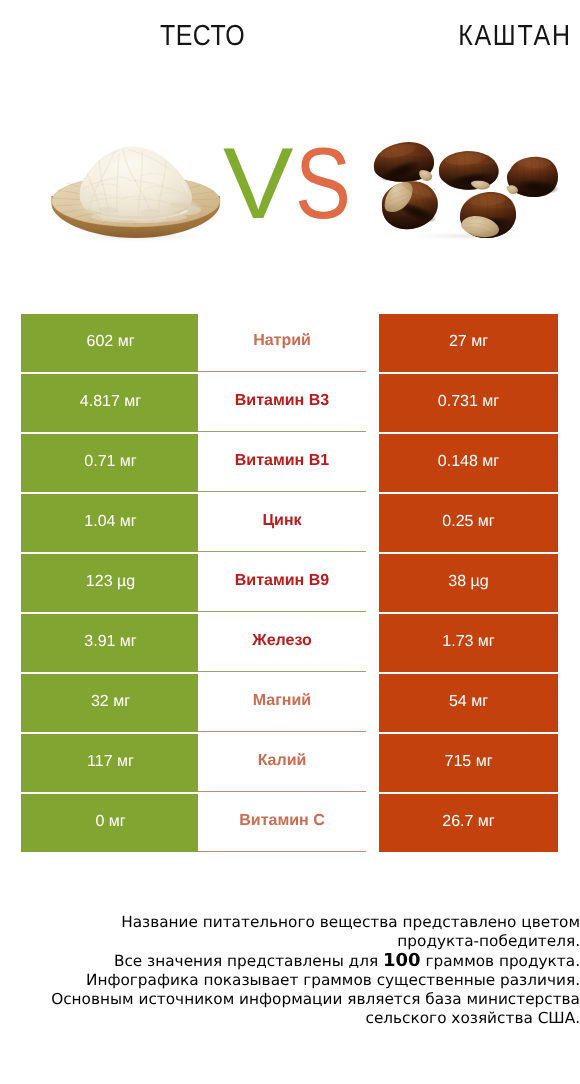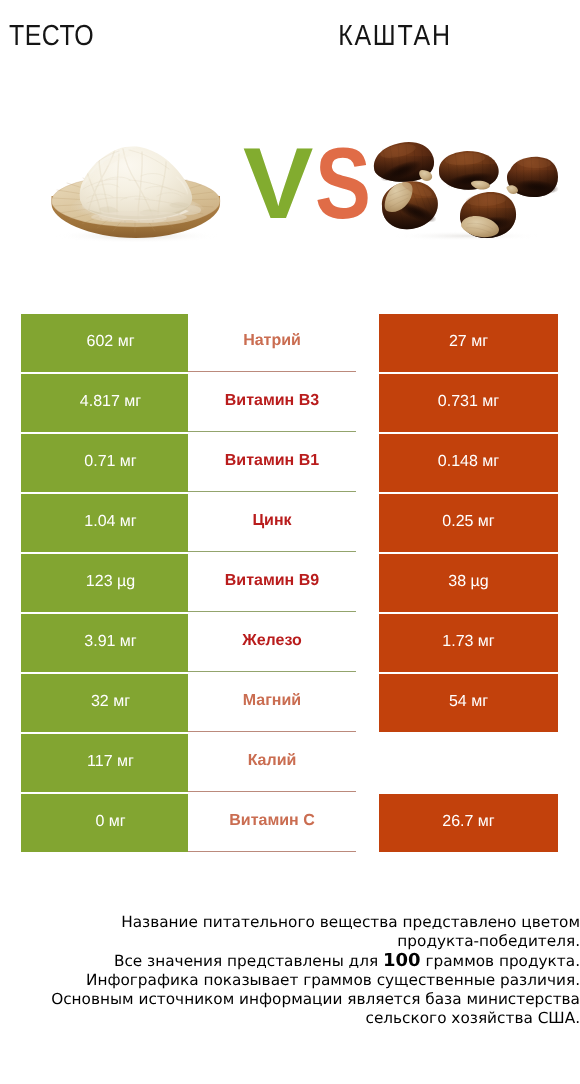--- a/index.html
+++ b/index.html
@@ -1,35 +1,35 @@
 <!DOCTYPE html>
 <html><head>
 <meta charset="utf-8">
 <style>
   html,body{margin:0;padding:0;}
   body{width:580px;height:1084px;background:#fff;font-family:"Liberation Sans",sans-serif;overflow:hidden;-webkit-font-smoothing:antialiased;text-rendering:geometricPrecision;}
   .page{position:relative;width:580px;height:1084px;transform:translateZ(0);}
   .hdr{position:absolute;left:0;top:0;width:580px;height:285px;}
-  .ttl{position:absolute;top:20px;font-size:29px;color:#151515;text-align:left;white-space:nowrap;}
+  .ttl{position:absolute;top:20px;font-size:29px;color:#151515;text-align:right;white-space:nowrap;}
   .ttl span{display:inline-block;transform:scaleX(0.86);transform-origin:center;}
   #t1{left:2px;width:250px;letter-spacing:0.6px;}
   #t2{left:329px;width:252px;letter-spacing:2.0px;}
   .photo{position:absolute;}
   #ph1{left:49px;top:142px;}
   #ph2{left:371px;top:136px;}
-  .vs{position:absolute;left:223px;top:148px;font-size:101px;font-weight:bold;line-height:72px;white-space:nowrap;margin-left:20px;}
+  .vs{position:absolute;left:223px;top:148px;font-size:101px;font-weight:normal;line-height:72px;white-space:nowrap;}
   .vs span{display:inline-block;transform-origin:left top;}
   #vsv{color:#82ac2f;transform:scaleX(1.045);}
   #vss{color:#e06c47;transform:scaleX(0.83);margin-left:5px;}
   .table{position:absolute;left:21px;top:314px;width:537px;}
   .row{position:relative;height:60px;}
   .cell{position:absolute;top:0;height:58px;display:flex;align-items:center;justify-content:center;font-size:16px;padding-bottom:3px;box-sizing:border-box;}
   .left{left:0;width:179px;background:#82a531;color:#fff;}
   .right{left:358px;width:179px;background:#c2410c;color:#fff;}
-  .mid{left:167px;width:168px;background:#fff;font-weight:bold;font-size:16px;text-align:right;}
+  .mid{left:177px;width:168px;background:#fff;font-weight:bold;font-size:16px;text-align:right;}
   .mid.g{color:#b91c1c;border-bottom:1px solid #93a46d;}
   .mid.o{color:#ca6d51;border-bottom:1px solid #bb8a7c;}
   .note{position:absolute;left:0px;top:913px;width:580px;text-align:right;font-family:"DejaVu Sans",sans-serif;font-size:15.3px;color:#000;line-height:19px;}
   .note b{font-weight:bold;font-size:18px;}
 </style>
 </head>
 <body>
 
 <div class="page">
   <div class="hdr">
@@ -421,20 +421,21 @@
         <div class="cell right">1.73 мг</div>
       </div>
       <div class="row">
         <div class="cell left">32 мг</div>
         <div class="cell mid o">Магний</div>
         <div class="cell right">54 мг</div>
       </div>
       <div class="row">
         <div class="cell left">117 мг</div>
         <div class="cell mid o">Калий</div>
+        <div class="cell right">715 мг</div>
       </div>
       <div class="row">
         <div class="cell left">0 мг</div>
         <div class="cell mid o">Витамин C</div>
         <div class="cell right">26.7 мг</div>
       </div>
     </div>
   <div class="note" id="note">
       <div>Название питательного вещества представлено цветом</div>
       <div>продукта-победителя.</div>

